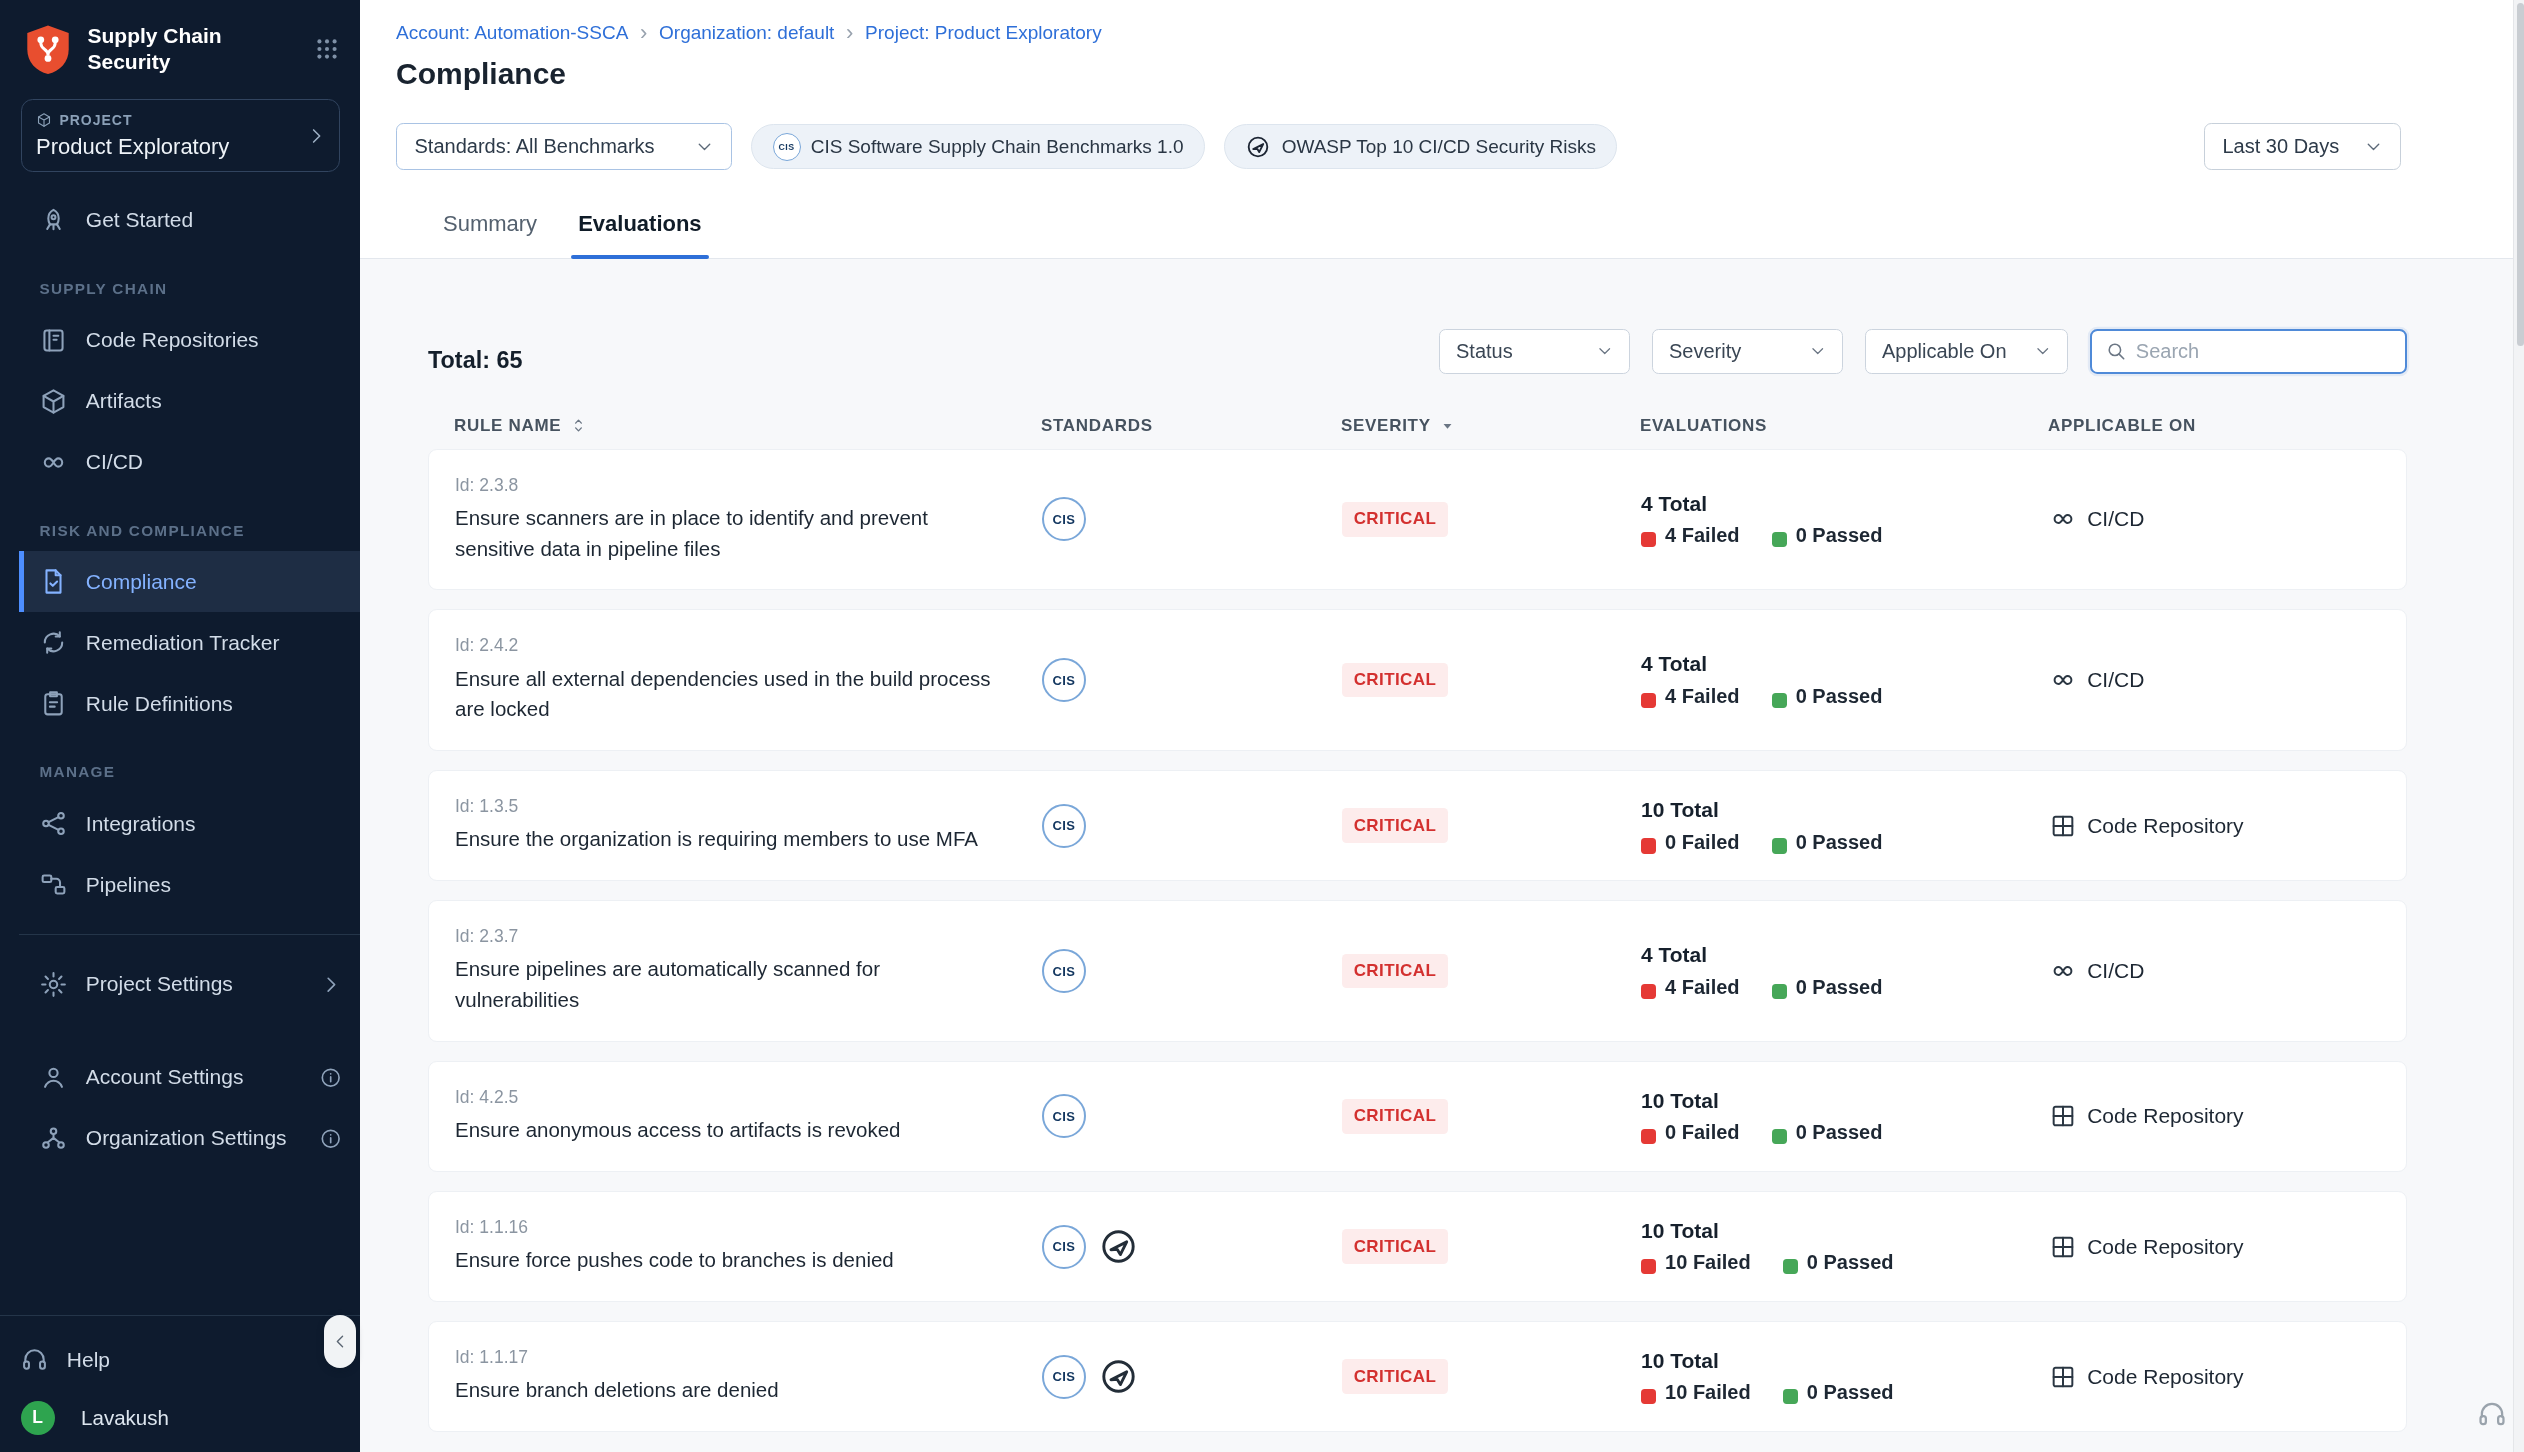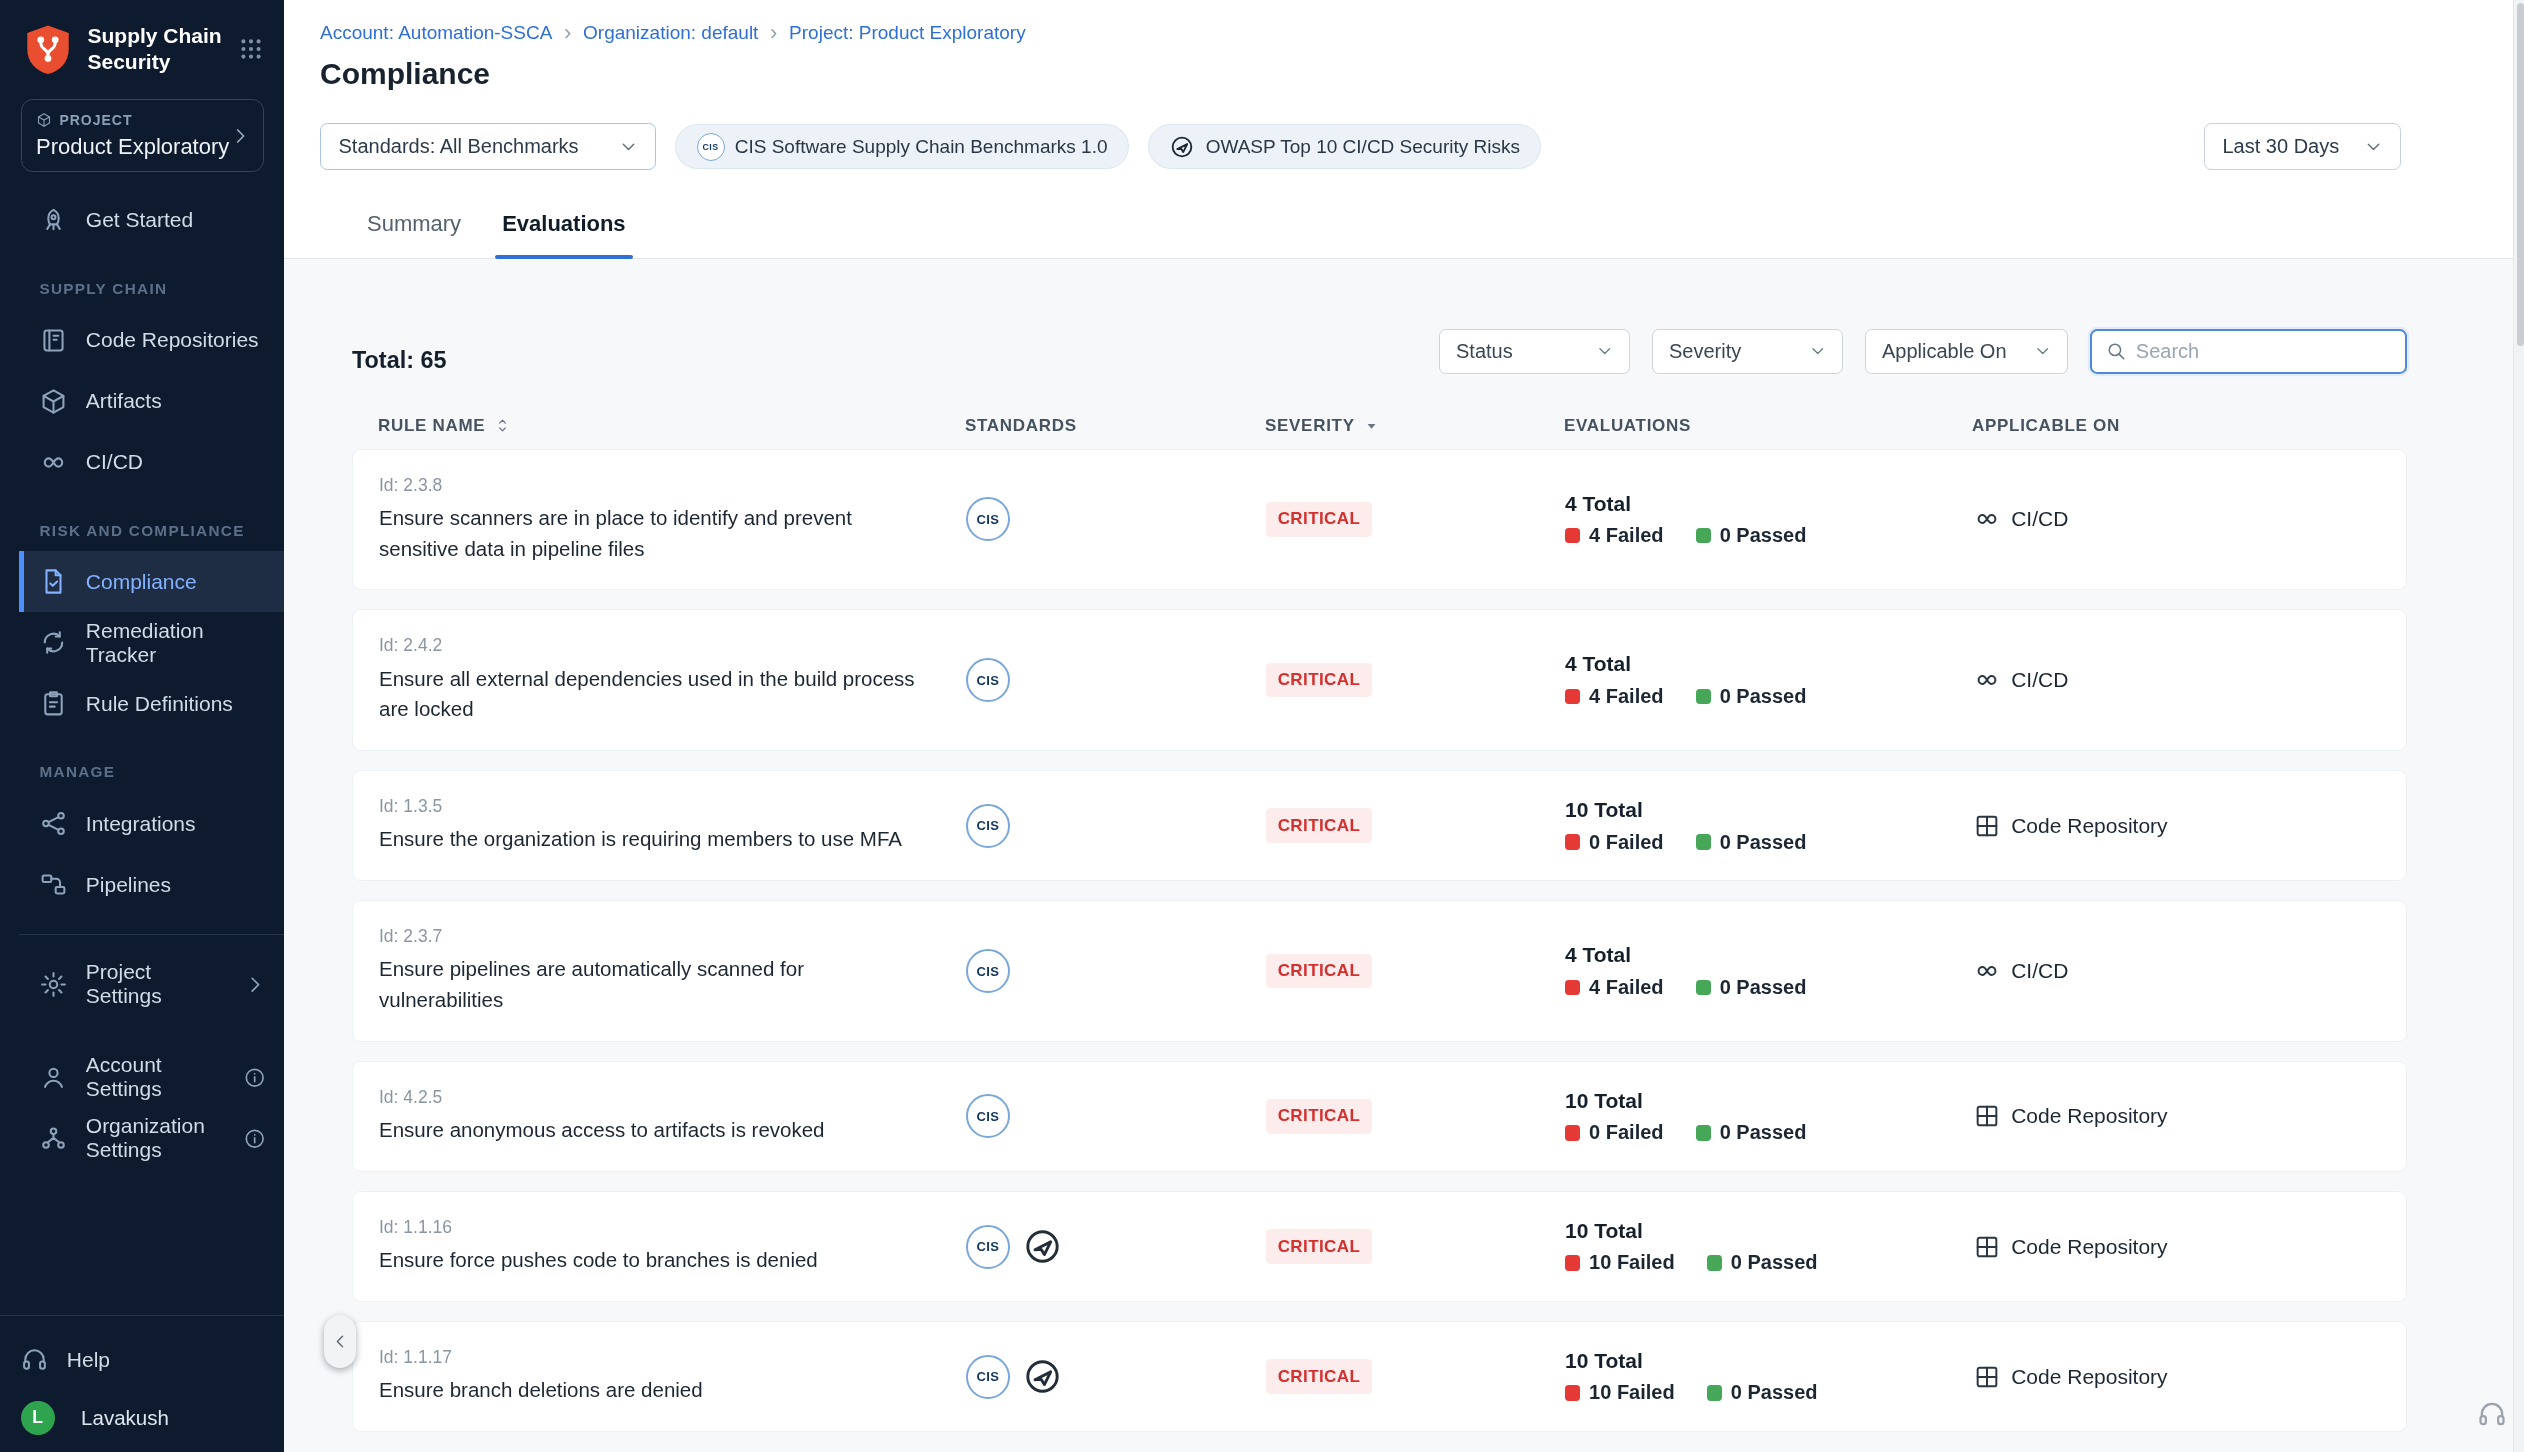--- a/index.html
+++ b/index.html
@@ -4,21 +4,21 @@
 <style>
   * { margin:0; padding:0; box-sizing:border-box; }
   html,body { width:2525px; height:1452px; overflow:hidden; font-family:"Liberation Sans", sans-serif; background:#fff; }
   .app { position:relative; display:flex; width:2525px; height:1452px; }
 
   
   .ic { width:100%; height:100%; fill:none; stroke:currentColor; stroke-width:1.7; stroke-linecap:round; stroke-linejoin:round; display:block; }
   .icon { display:inline-flex; width:29px; height:29px; flex:none; }
 
   
-  .sidebar { width:284px; height:100%; background:#0e1b2e; color:#cdd7e3; display:flex; flex-direction:column; flex:none; position:relative; }
+  .sidebar { width:360px; height:100%; background:#0e1b2e; color:#cdd7e3; display:flex; flex-direction:column; flex:none; position:relative; }
   .brand { display:flex; align-items:center; gap:13px; padding:22px 20.5px 17.5px; }
   .logo { width:54px; height:54px; flex:none; }
   .brand-text { font-size:21px; font-weight:700; color:#fff; line-height:1.25; }
   .apps { margin-left:auto; width:26px; height:26px; color:#7e90a6; cursor:pointer; }
   .project-box { margin:5.8px 20.5px 17.5px; border:1.5px solid #31445f; border-radius:11.7px; padding:11.7px 14.6px; position:relative; cursor:pointer; }
   .pb-label { display:flex; align-items:center; gap:7.3px; font-size:14px; letter-spacing:1px; color:#8ba0b7; font-weight:600; }
   .pb-label .icon { width:16px; height:16px; }
   .pb-name { font-size:22px; color:#eef3f8; margin-top:5.8px; font-weight:500; }
   .pb-chev { position:absolute; right:11.7px; top:50%; transform:translateY(-50%); width:22px; height:22px; color:#9db0c4; }
   .nav { flex:1; overflow:hidden;padding-left:19px; }
@@ -75,21 +75,21 @@
   .trow { display:grid; grid-template-columns:587px 300px 299px 408px 1fr; align-items:center; padding:25px 0 25px 26px; background:#fff; border:0.7px solid #edf0f4; border-radius:8.8px; margin-bottom:19px; cursor:pointer; }
   .rid { font-size:17.5px; color:#8b95a1; margin-bottom:7.3px; }
   .rname { font-size:20.5px; color:#1d2733; font-weight:500; line-height:1.5; max-width:548px; }
   .standards-cell { display:flex; align-items:center; gap:11.7px; }
   .cis-badge { width:44px; height:44px; border-radius:50%; border:2.2px solid #7aa7d9; color:#12365f; background:#fff; font-weight:700; font-size:13px; letter-spacing:0.4px; display:inline-flex; align-items:center; justify-content:center; flex:none; }
   .cis-badge.small { width:28px; height:28px; border-width:1.5px; font-size:8.8px; }
   .owasp-std { width:41px; height:41px; color:#232d38; }
   .badge-critical { display:inline-block; background:#fdecec; color:#d3302f; font-size:17px; font-weight:700; letter-spacing:0.4px; padding:7.3px 11.7px; border-radius:4.4px; }
   .etotal { font-size:21px; font-weight:700; color:#16202c; }
   .eline { display:flex; align-items:center; gap:32px; margin-top:8.8px; }
-  .egroup { display:flex; align-items:center; gap:8.8px; font-size:20px; font-weight:600; color:#1d2733; }
+  .egroup { display:flex; align-items:flex-end; gap:8.8px; font-size:20px; font-weight:600; color:#1d2733; }
   .sq { width:15.3px; height:15.3px; border-radius:3.7px; flex:none; }
   .sq.red { background:#e53935; } .sq.green { background:#46a758; }
   .applicable { display:flex; align-items:center; gap:10.2px; font-size:21px; color:#1d2733; }
   .applicable .icon { width:28px; height:28px; color:#2a3642; }
 
   
   .float-help { position:absolute; right:17.5px; bottom:22px; width:32px; height:32px; color:#9aa3ac; cursor:pointer; z-index:20; }
   .scrollbar { position:absolute; right:0; top:0; bottom:0; width:11.7px; background:#f2f3f5; border-left:0.7px solid #e4e6e9; z-index:25; }
   .scroll-thumb { position:absolute; top:2.9px; left:2.2px; width:7.3px; height:343px; border-radius:3.7px; background:#c9cdd2; }
 </style>

